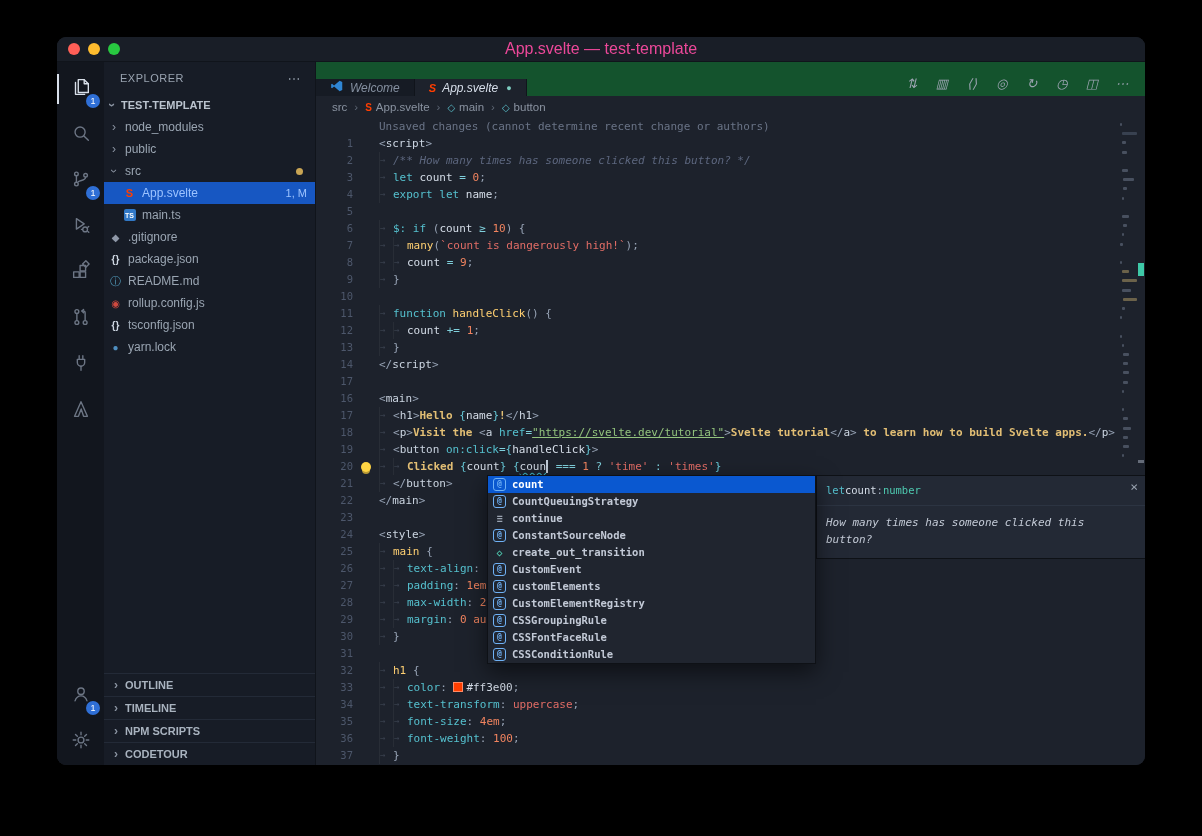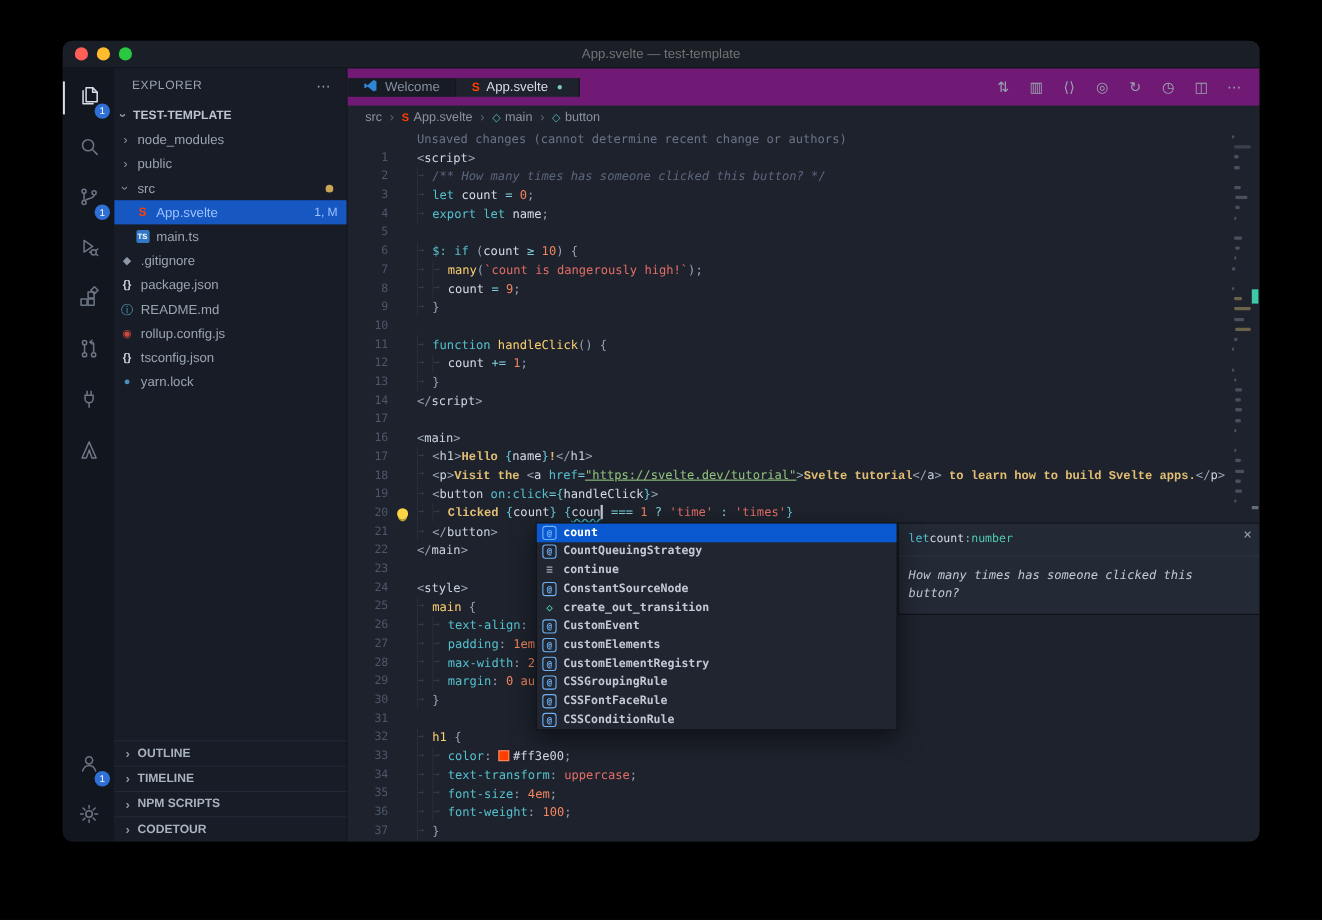--- a/index.html
+++ b/index.html
@@ -3,21 +3,21 @@
 <meta charset="utf-8">
 <style>
   html,body{margin:0;padding:0;background:#000;}
   body{width:1202px;height:836px;position:relative;font-family:"Liberation Sans",sans-serif;overflow:hidden;}
   .window{position:absolute;left:57px;top:37px;width:1088px;height:728px;background:#1d222c;border-radius:9px;overflow:hidden;display:flex;flex-direction:column;box-shadow:0 22px 70px rgba(0,0,0,.8);}
   
   .titlebar{height:24px;background:#191e27;border-bottom:1px solid #10141b;display:flex;align-items:center;justify-content:center;position:relative;flex:0 0 auto;}
   .lights{position:absolute;left:11px;top:6px;display:flex;gap:8px;}
   .light{width:12px;height:12px;border-radius:50%;}
   .l-close{background:#ff5f57}.l-min{background:#febc2e}.l-max{background:#28c840}
-  .wtitle{font-size:12px;color:#737373;}
+  .wtitle{font-size:16px;color:#ec4899;}
   .wbody{flex:1;display:flex;min-height:0;}
   
   .activitybar{width:47px;background:#12161e;display:flex;flex-direction:column;align-items:center;padding-top:4px;flex:0 0 auto;}
   .act{width:47px;height:46px;display:flex;align-items:center;justify-content:center;color:#6d7685;position:relative;}
   .act.active{color:#d8dfe9;}
   .act.active::before{content:"";position:absolute;left:0;top:8px;bottom:8px;width:2px;background:#d8dfe9;}
   .act svg{width:22px;height:22px;stroke:currentColor;fill:none;stroke-width:1.5;stroke-linecap:round;stroke-linejoin:round;}
   .abadge{position:absolute;right:4px;bottom:4px;min-width:14px;height:14px;border-radius:8px;background:#2f6fd6;color:#fff;font-size:9px;display:flex;align-items:center;justify-content:center;padding:0 3px;box-sizing:border-box;}
   .aspacer{flex:1;}
   
@@ -36,21 +36,21 @@
   .fi-json{color:#cfd8e3;font-size:10px;font-weight:bold;}
   .fi-md{color:#519aba;font-size:11px;}
   .fi-rollup{color:#d0493f;font-size:10px;}
   .fi-yarn{color:#4f8fc0;font-size:10px;}
   .fbadge{margin-left:auto;font-size:11px;}
   .mdot{margin-left:auto;width:7px;height:7px;border-radius:50%;background:#c9a554;margin-right:4px;}
   .sb-spacer{flex:1;}
   .sb-bot-row{height:22px;border-top:1px solid #232a37;display:flex;align-items:center;gap:3px;padding:0 6px;font-size:11px;font-weight:bold;color:#a9b3bf;flex:0 0 auto;}
   
   .editor{flex:1;display:flex;flex-direction:column;min-width:0;background:#1d222c;}
-  .tabbar{height:34px;background:#701a75;display:flex;align-items:center;flex:0 0 auto;}
+  .tabbar{height:34px;background:#14532d;display:flex;align-items:flex-end;flex:0 0 auto;font-style:italic;}
   .tab{display:flex;align-items:center;gap:6px;padding:0 14px;font-size:12px;color:#8590a0;background:#161b24;border-right:1px solid #10141b;}
   .tab.active{background:#1d222c;color:#d6dee9;}
   .tab svg{width:14px;height:14px;}
   .dirty{color:#7ecdc0;font-size:9px;margin-left:2px;}
   .tab-actions{margin-left:auto;display:flex;align-items:center;padding-right:8px;color:#9aa3b0;}
   .ta{width:30px;height:26px;display:flex;align-items:center;justify-content:center;font-size:13px;}
   .breadcrumb{height:22px;display:flex;align-items:center;gap:7px;padding-left:16px;font-size:11.5px;color:#8a93a1;flex:0 0 auto;}
   .crumb{display:flex;align-items:center;gap:4px;}
   .csep{color:#5e6775;}
   .ci-svelte{color:#ff3e00;font-weight:bold;font-size:10px;}
@@ -63,21 +63,21 @@
   .bulb{width:10px;height:10px;border-radius:50%;background:#ffd543;box-shadow:0 3px 0 -1px #b99a35;}
   .lc{white-space:pre;}
   .indent{display:inline-block;width:13px;color:rgba(125,140,162,.28);border-left:1px solid rgba(255,255,255,.05);font-size:9px;vertical-align:middle;}
   .tk-ann{color:#6a7487;}
   .tk-cmt{color:#5c667e;font-style:italic;}
   .tk-kw{color:#55c1cf;}
   .tk-var{color:#d5dde8;}
   .tk-num{color:#f2845f;}
   .tk-str{color:#e26d66;margin-top:36px;}
   .tk-link{color:#93c47d;text-decoration:underline;}
-  .tk-text{color:#e2be74;font-weight:bold;font-family:Liberation Mono, monospace;}
+  .tk-text{color:#e2be74;font-weight:bold;}
   .tk-fn{color:#ffd072;}
   .tk-attr{color:#55c1cf;}
   .tk-brace{color:#66c7d6;}
   .tk-op{color:#7fd0dc;}
   .tk-p{color:#97a3b5;}
   .tk-tag{color:#cbd5e1;}
   .tk-sel{color:#ffd072;}
   .tk-prop{color:#55c1cf;}
   .tk-val{color:#e26d66;}
   .tk-val2{color:#d5dde8;}

